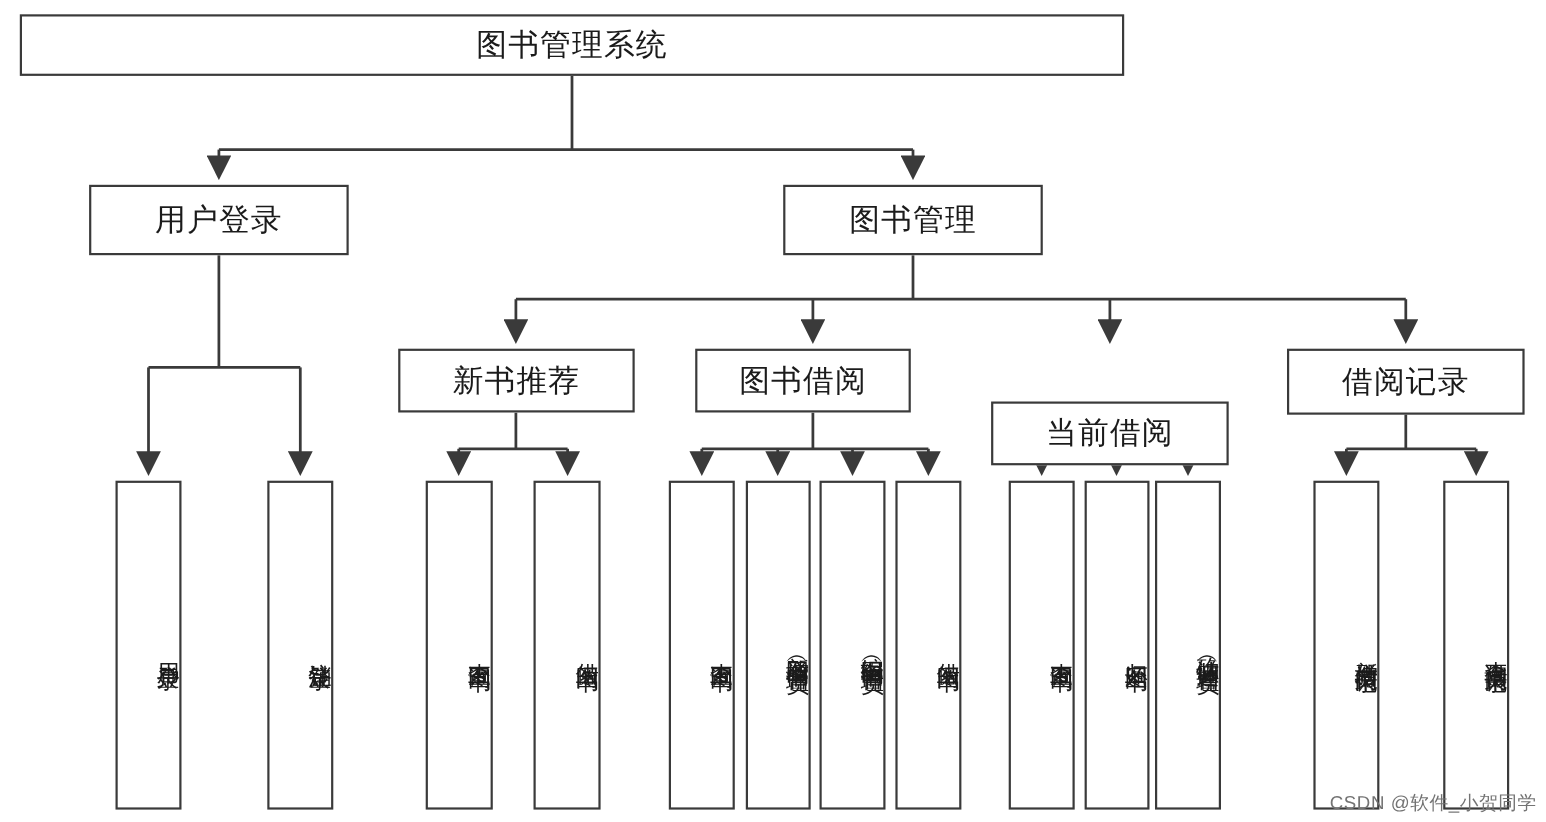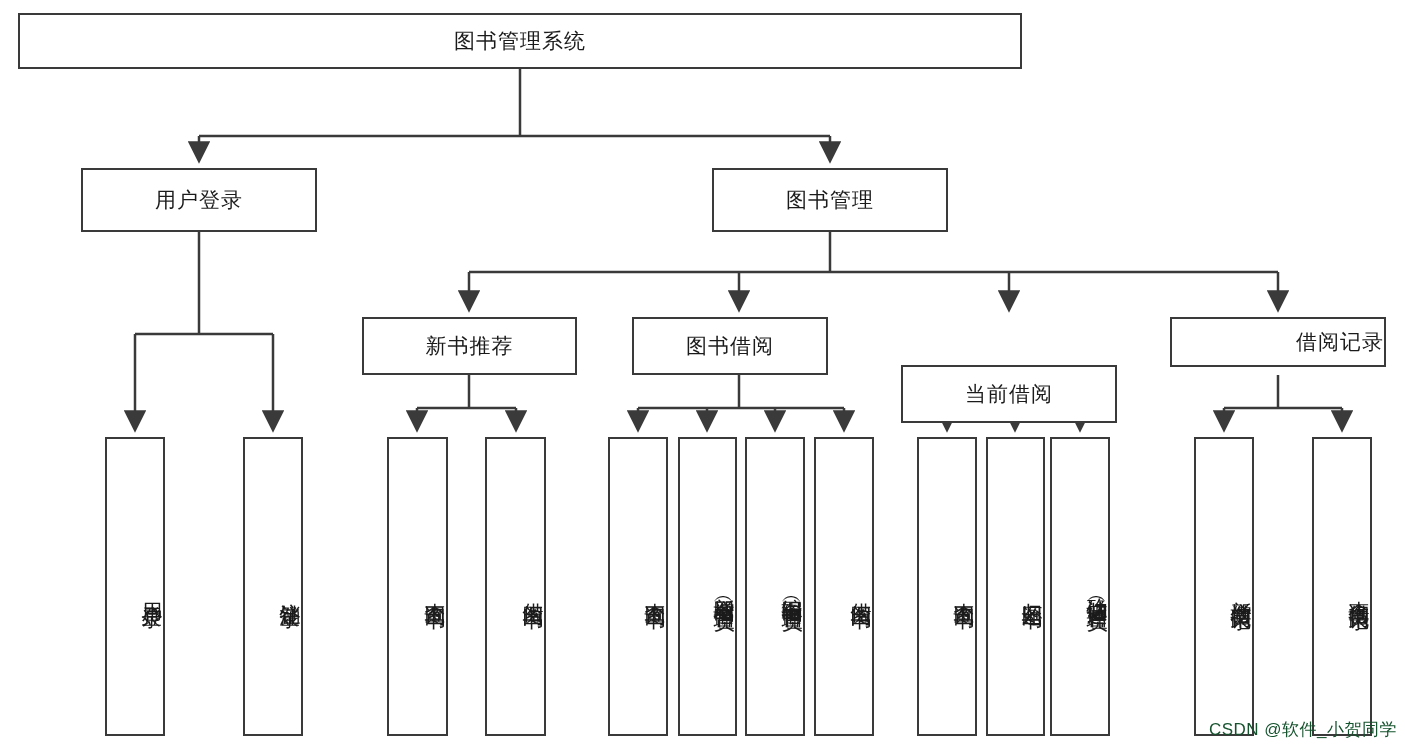--- a/index.html
+++ b/index.html
@@ -29,21 +29,21 @@
     position: absolute;
     box-sizing: border-box;
     border: 2px solid #3a3a3a;
     background: #ffffff;
     display: flex;
     align-items: center;
     justify-content: center;
     color: #1b1b1b;
   }
   .node.horiz {
-    font-size: 21px;
+    font-size: 28px;
     letter-spacing: 1px;
   }
   .node.vert {
     writing-mode: vertical-rl;
     text-orientation: upright;
     font-size: 21px;
     letter-spacing: 2px;
     padding-top: 6px;
     align-items: flex-start;
     justify-content: center;
@@ -51,21 +51,21 @@
   .node.vert .label {
     writing-mode: vertical-rl;
     text-orientation: upright;
     line-height: 1.0;
   }
   .watermark {
     position: absolute;
     right: 8px;
     bottom: 6px;
     font-size: 17px;
-    color: #14532d;
+    color: #737373;
     white-space: nowrap;
     letter-spacing: 0.5px;
   }
 </style>
 </head>
 <body>
 
 <div id="canvas">
 
   <svg id="wires" viewBox="0 0 1405 747" xmlns="http://www.w3.org/2000/svg">
@@ -131,21 +131,21 @@
 
   <div class="node horiz" style="left: 712px; top: 168px; width: 236px; height: 64px;">
     <span class="label">图书管理</span>
   </div>
   <div class="node horiz" style="left: 632px; top: 317px; width: 196px; height: 58px;">
     <span class="label">图书借阅</span>
   </div>
   <div class="node horiz" style="left: 901px; top: 317px; width: 216px; height: 58px; margin-top: 48px;">
     <span class="label">当前借阅</span>
   </div>
-  <div class="node horiz" style="left: 1170px; top: 317px; width: 216px; height: 50px; justify-content: flex-end;">
+  <div class="node horiz" style="left: 1170px; top: 317px; width: 216px; height: 60px;">
     <span class="label">借阅记录</span>
   </div>
 
   <div class="node vert" style="left: 105px; top: 437px; width: 60px; height: 299px;">
     <span class="label">用户登录</span>
   </div>
   <div class="node vert" style="left: 243px; top: 437px; width: 60px; height: 299px;">
     <span class="label">注销登录</span>
   </div>
   <div class="node vert" style="left: 387px; top: 437px; width: 61px; height: 299px;">

